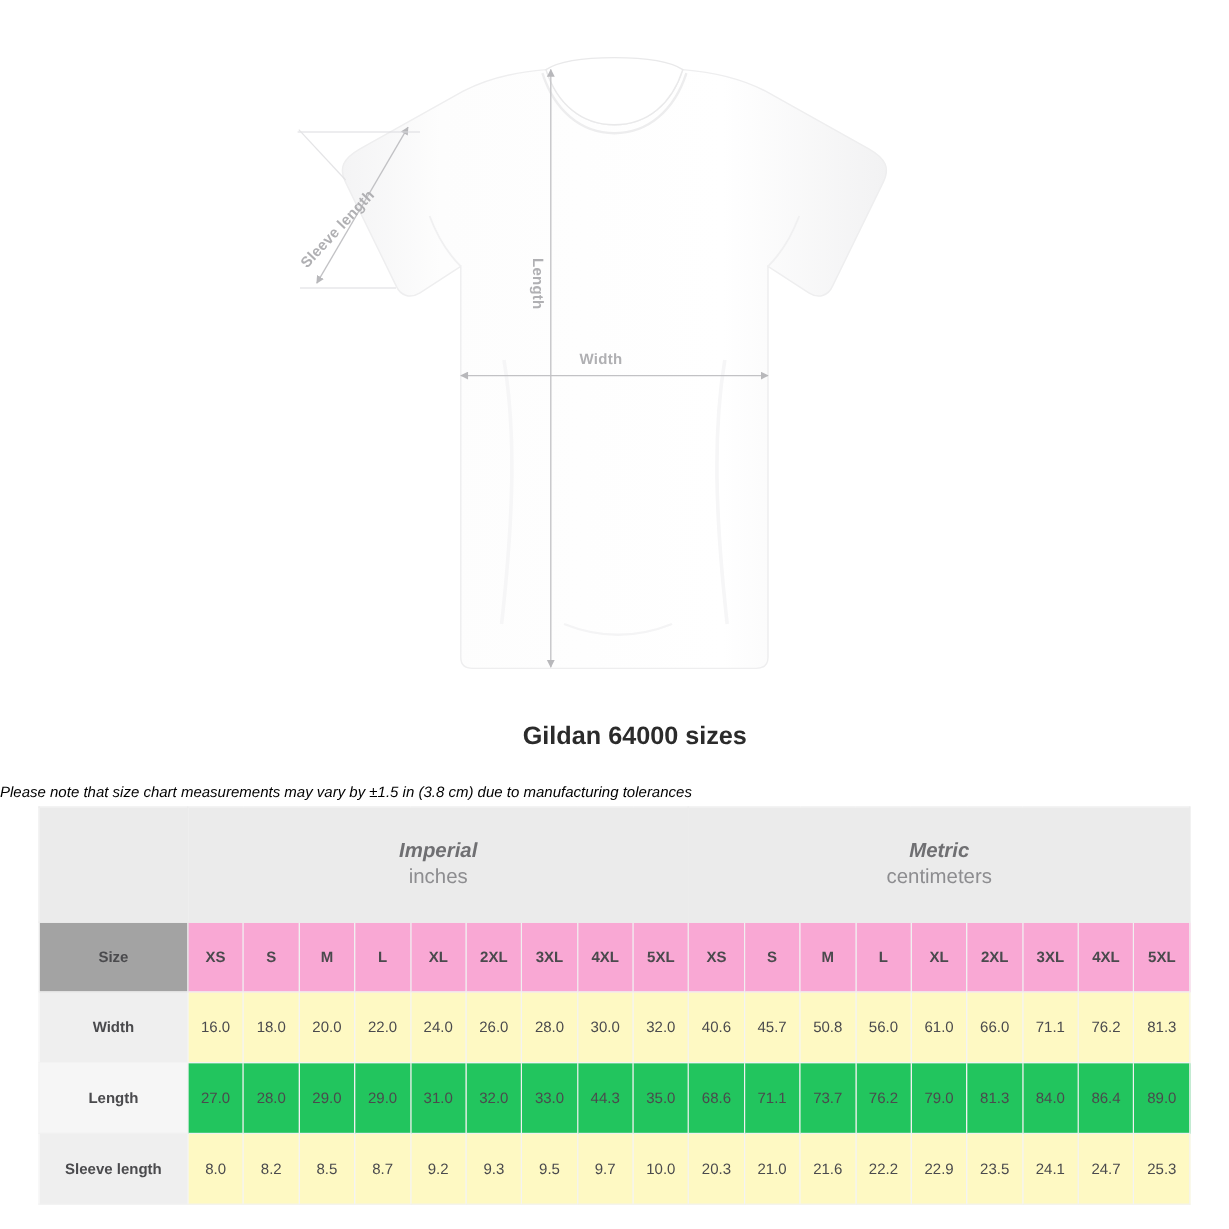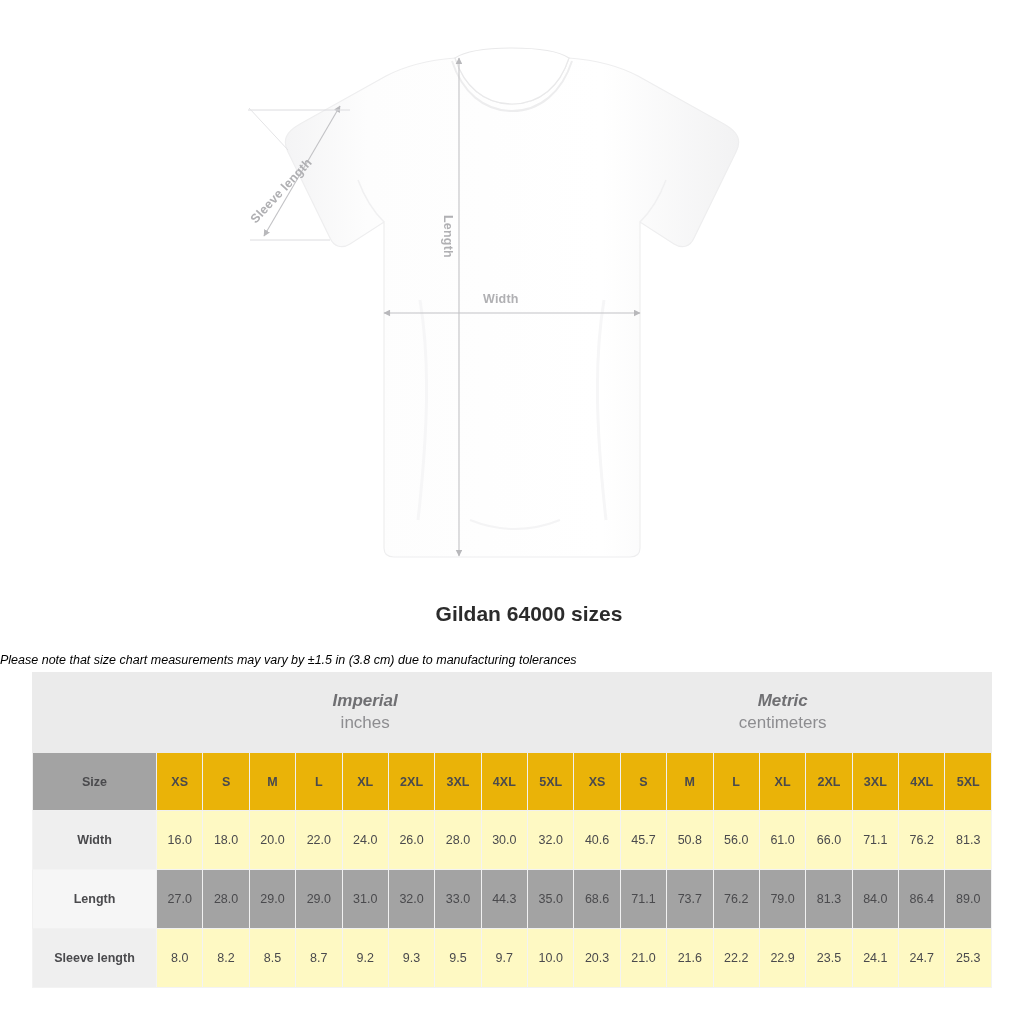--- a/index.html
+++ b/index.html
@@ -85,21 +85,21 @@
     font-size: 12.5px;
     color: #4a4a4d;
     padding: 0;
     height: 59px;
     vertical-align: middle;
     background: #fbfbfb;
   }
   
   tr.system-row td {
     background: #ebebeb;
-    height: 80px;
+    height: 96px;
     border: 1px solid #ebebeb;
   }
   tr.system-row td .sys-name {
     font-size: 17px;
     font-style: italic;
     font-weight: bold;
     color: #6f6f72;
     line-height: 1.25;
   }
   tr.system-row td .sys-unit {
@@ -107,34 +107,34 @@
     color: #8d8d90;
     line-height: 1.4;
   }
   tr.system-row td.blank-corner {
     background: #ebebeb;
     border: 1px solid #ebebeb;
   }
 
   
   tr.head-row td {
-    background: #eab308;
+    background: #f9a8d4;
     font-weight: bold;
     color: #4a4a4d;
     font-size: 12.5px;
     height: 58px;
     border: 1px solid #f0f0f0;
   }
   tr.head-row td.rowlabel {
     background: #a3a3a3;
   }
 
   
   tr.data-row td {
-    background: #a3a3a3;
+    background: #22c55e;
     border: 1px solid #f1f1f1;
     height: 59px;
   }
   tr.data-row.alt td {
     background: #fef9c3;
     border: 1px solid #f3f3f3;
   }
   tr.data-row td.rowlabel,
   tr.data-row.alt td.rowlabel {
     font-weight: bold;

